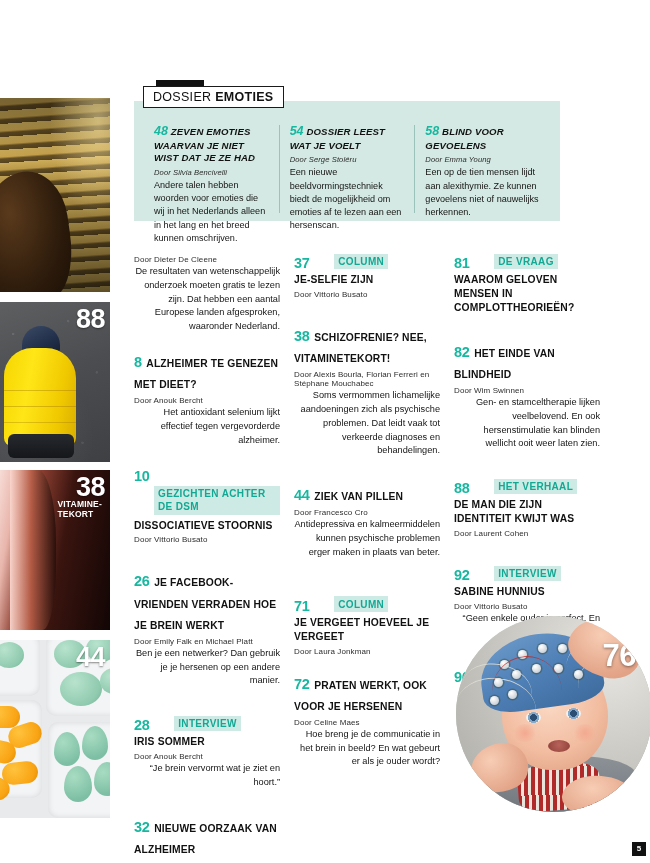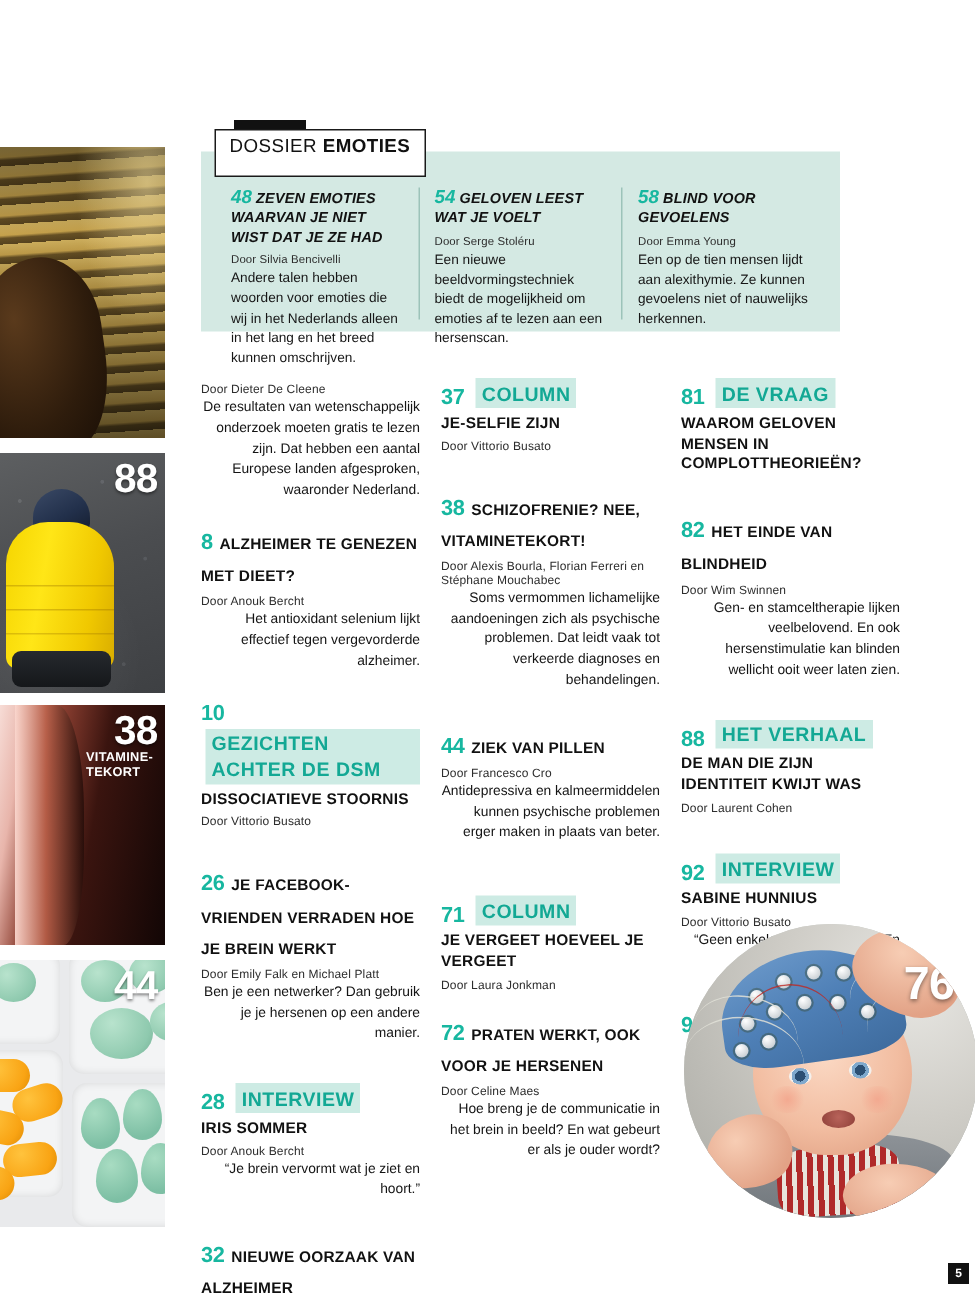--- a/index.html
+++ b/index.html
@@ -126,62 +126,62 @@
 
   
   .dossier {
     position: absolute; left: 4px; top: 101px;
     width: 426px; height: 120px;
     background: #d4e9e3;
   }
   .dossier-label {
     position: absolute; left: 9px; top: -15px;
     background: #ffffff; border: 1.4px solid #1a1a1a;
-    padding: 3px 9px 13px 9px;
+    padding: 3px 9px 3px 9px;
     font-size: 12.5px; letter-spacing: .3px; color:#111; white-space:nowrap;
   }
   .dossier-label .b { font-weight: bold; }
   .dossier-blackbar {
     position: absolute; left: 22px; top: -21px;
     width: 48px; height: 8px; background: #111;
   }
   .dossier-cols {
     position:absolute; left:0; right:0; top:22px; bottom:6px;
     display:flex;
     padding: 0 12px 0 20px;
   }
   .dcol { flex: 1 1 0; padding-right: 9px; position: relative; }
   .dcol + .dcol { padding-left: 13px; }
   .dcol + .dcol:before {
     content:""; position:absolute; left:2px; top:2px; bottom:2px; width:1px; background:#9cc3b9;
   }
   .dcol .ttl { font-size: 9.6px; font-weight: bold; line-height: 1.33; color:#111; letter-spacing:.15px;font-style:italic; }
   .dcol .ttl .num { color:#17b7a0; font-weight: bold; font-size: 12.5px; letter-spacing:0; }
-  .dcol .by  { font-size: 7.6px; color:#2b2b2b; margin-top: 3px; letter-spacing:.1px; }
+  .dcol .by  { font-size: 7.6px; color:#2b2b2b; margin-top: 3px; letter-spacing:.1px;font-style:italic; }
   .dcol .dek { font-size: 9.1px; color:#161616; line-height: 1.45; margin-top: 2px; }
 
   
   .cols {
     position:absolute; left:4px; top:252px; width:510px;
     display:flex;
   }
   .col { width: 160px; padding-right: 14px; }
 
   .item { margin-bottom: 17px; }
   .item .head { line-height: 1.32; }
   .num {
     color:#17b7a0; font-size:14.5px; font-weight:bold; letter-spacing:-0.2px;
   }
   .item .title {
     font-size:10.3px; font-weight:bold; color:#111; letter-spacing:.15px; line-height:1.35;
   }
   .tag {
     display:inline-block; background:#cdebe4; color:#13a894;
-    font-size:13px; font-weight:bold; letter-spacing:.35px;
-    padding:1.5px 4px 1px 4px; vertical-align:3px; margin-left:3px;
+    font-size:10px; font-weight:bold; letter-spacing:.35px;
+    padding:1.5px 4px 1px 4px; vertical-align:3px; margin-left:20px;
   }
   .item .by { font-size:8px; color:#2d2d2d; margin-top:3px; letter-spacing:.1px; }
   .item .dek { font-size:9.2px; color:#141414; line-height:1.5; margin-top:1px;text-align:right; }
 
   .spacer-lg { height: 9px; }
 
   
   .circlephoto {
     position:absolute; left:456px; top:616px;
     width:196px; height:196px; border-radius:50%;
@@ -322,21 +322,21 @@
           <div class="ttl">
             <span class="num">48</span>
             <span>ZEVEN EMOTIES WAARVAN JE NIET WIST DAT JE ZE HAD</span>
           </div>
           <div class="by">Door Silvia Bencivelli</div>
           <div class="dek">Andere talen hebben woorden voor emoties die wij in het Nederlands alleen in het lang en het breed kunnen omschrijven.</div>
         </div>
         <div class="dcol">
           <div class="ttl">
             <span class="num">54</span>
-            <span>GELOVEN LEEST WAT JE VOELT</span>
+            <span>DOSSIER LEEST WAT JE VOELT</span>
           </div>
           <div class="by">Door Serge Stoléru</div>
           <div class="dek">Een nieuwe beeldvormingstechniek biedt de mogelijkheid om emoties af te lezen aan een hersenscan.</div>
         </div>
         <div class="dcol">
           <div class="ttl">
             <span class="num">58</span>
             <span>BLIND VOOR GEVOELENS</span>
           </div>
           <div class="by">Door Emma Young</div>

